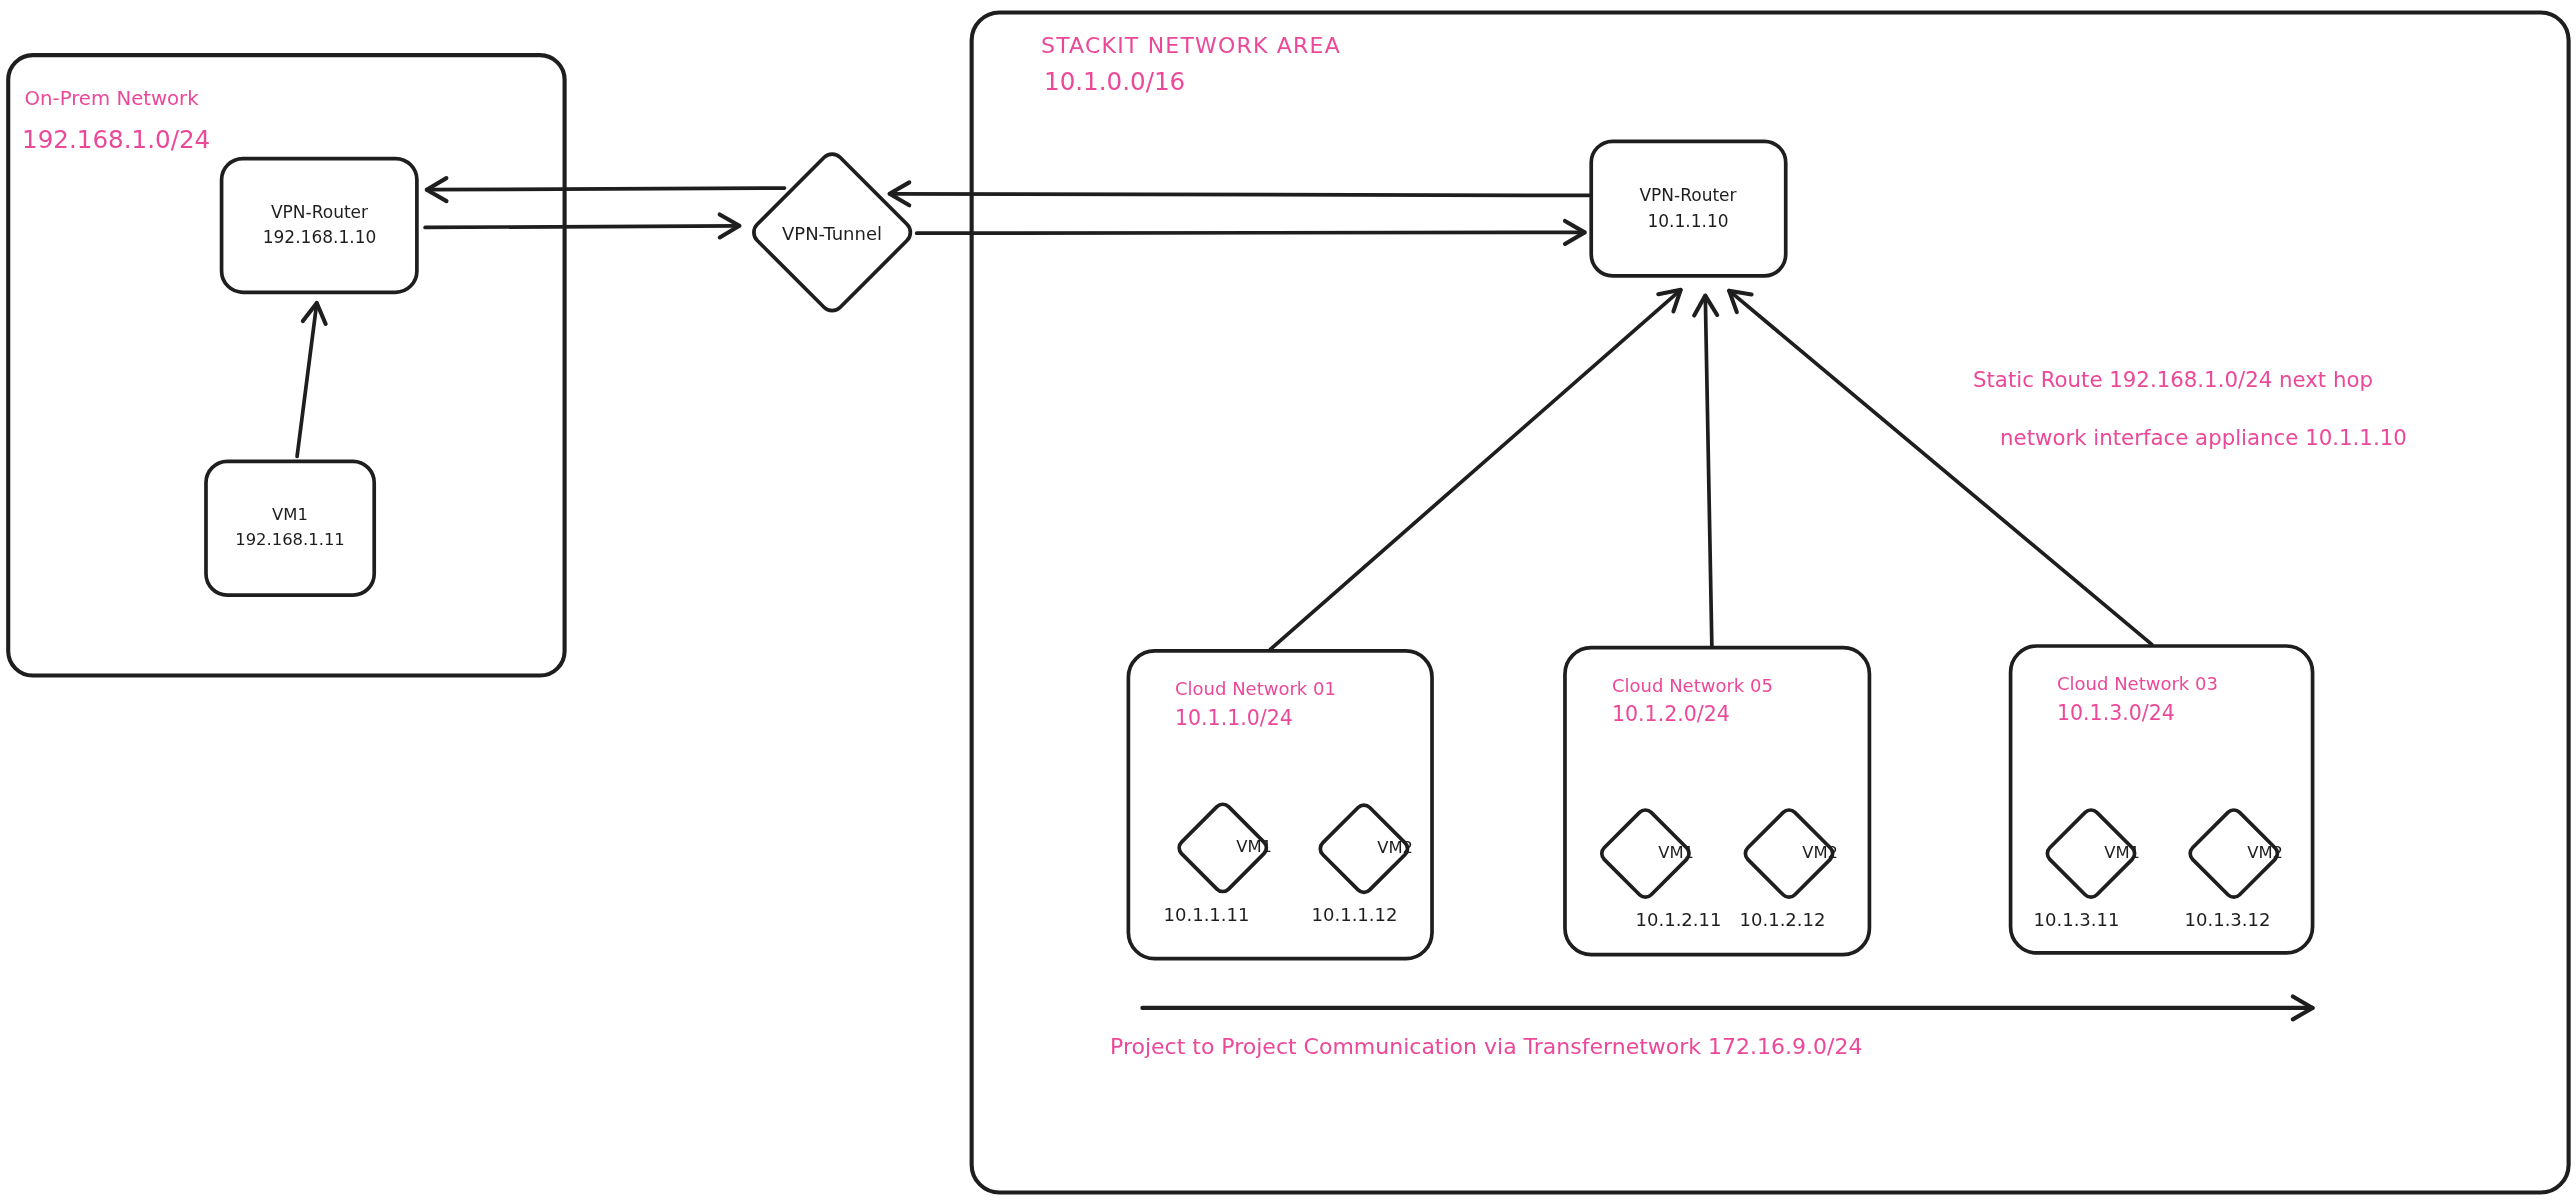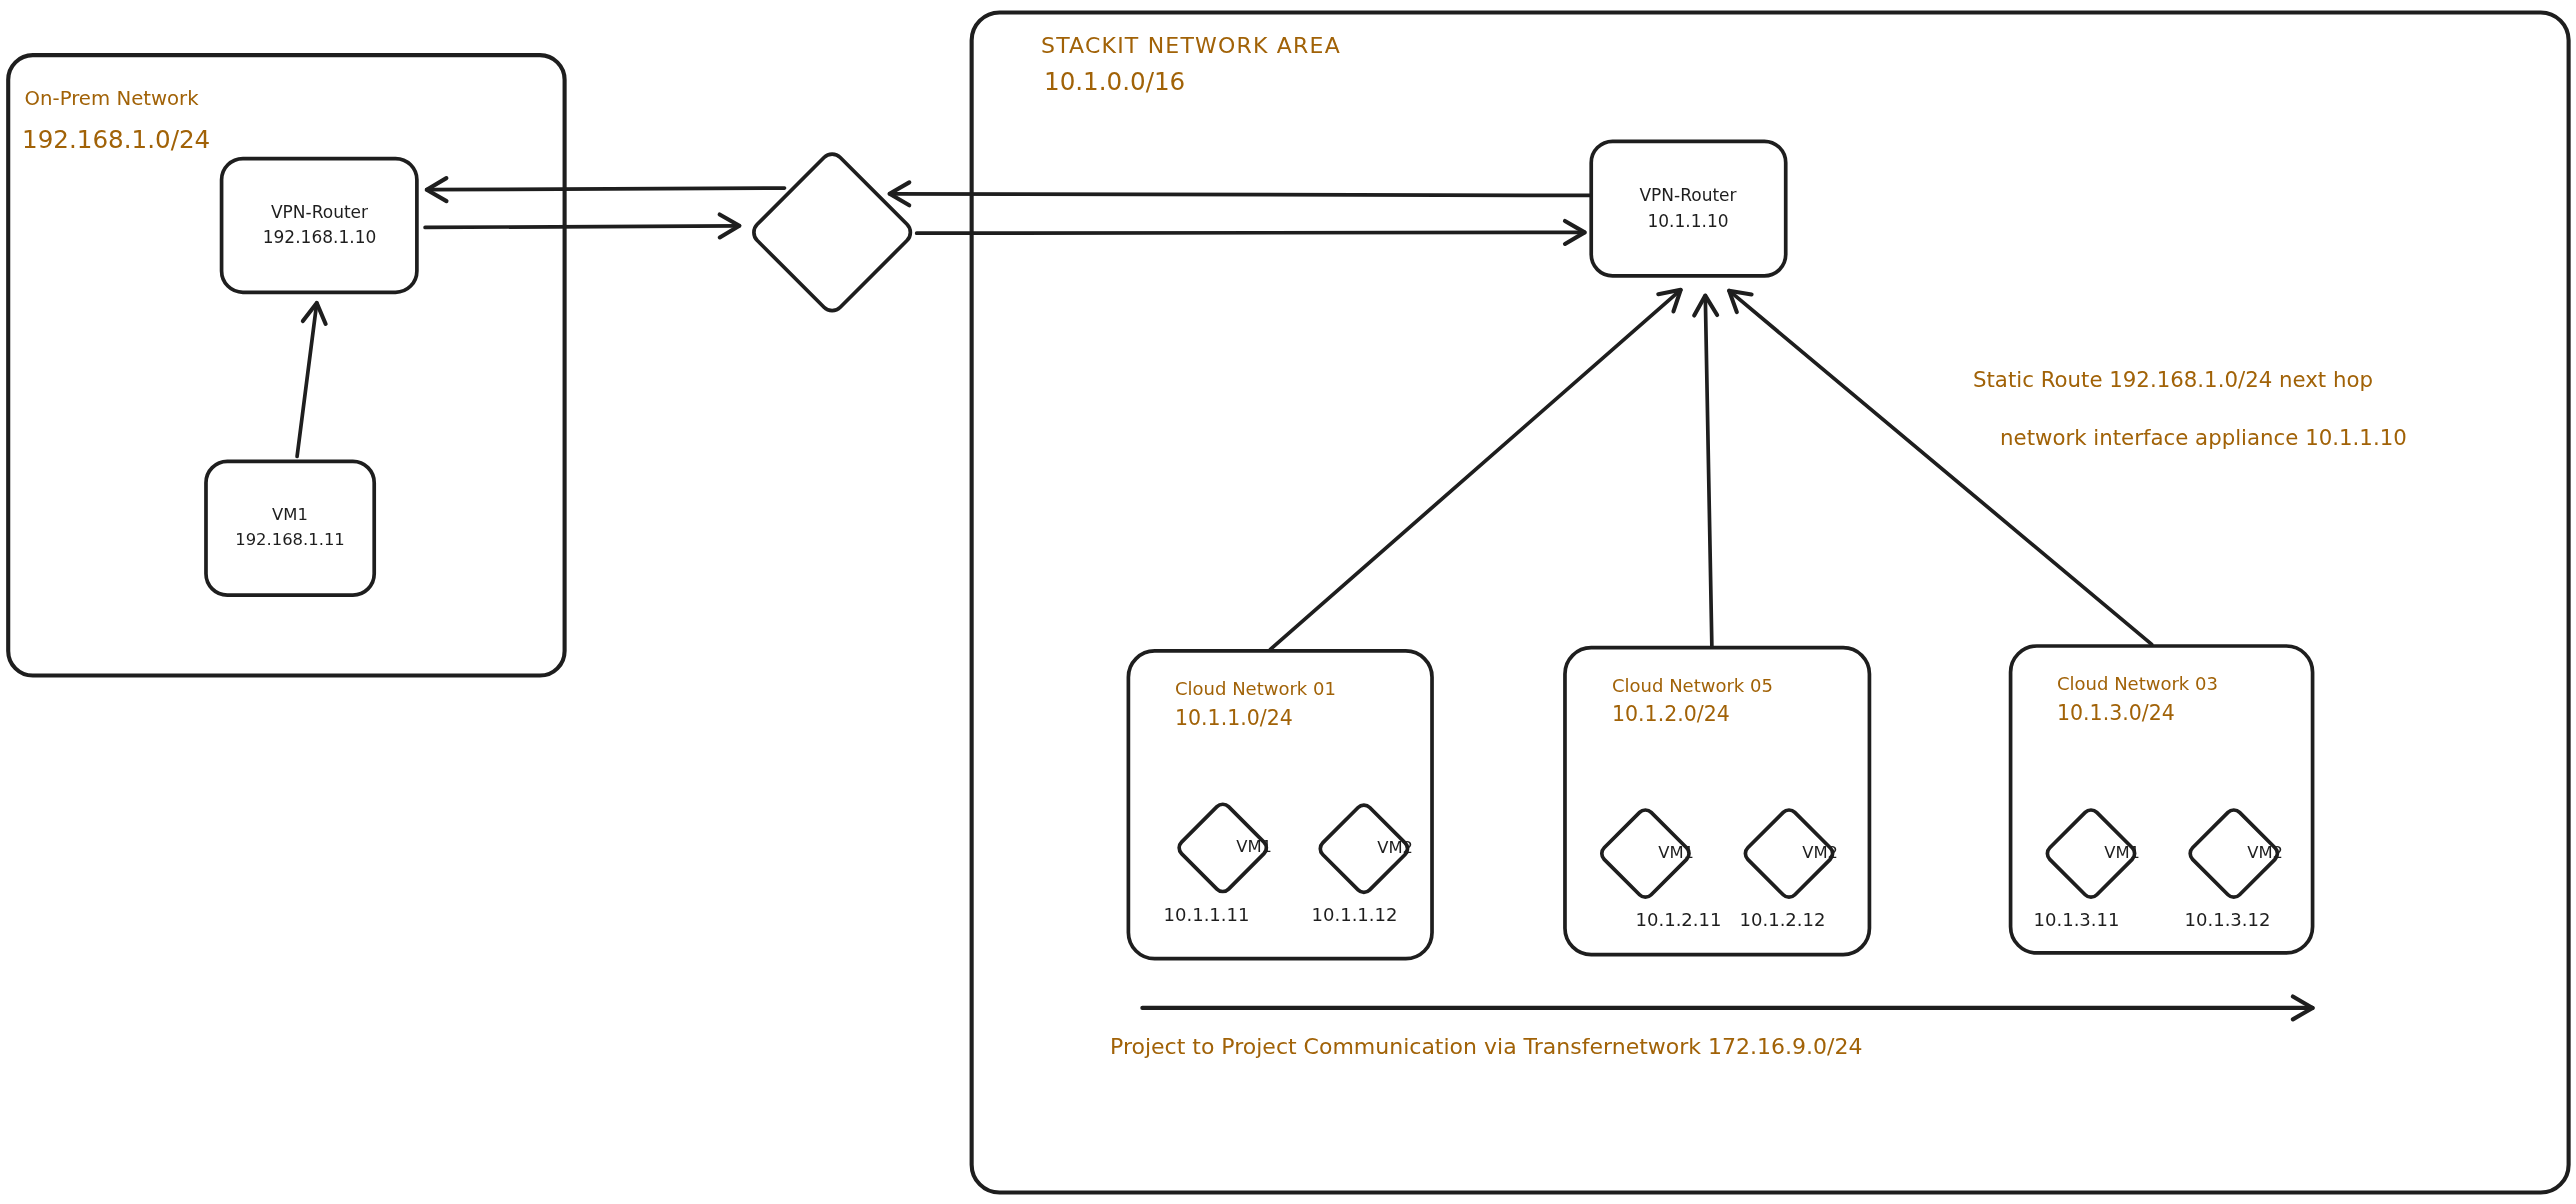--- a/index.html
+++ b/index.html
@@ -5,21 +5,21 @@
   html,body{margin:0;padding:0;background:#ffffff;}
   #canvas{
     position:relative;
     width:2576px;height:1205px;
     background:#ffffff;
     font-family:"DejaVu Sans",sans-serif;
     color:#1e1e1e;
     overflow:hidden;
   }
   #shapes{position:absolute;left:0;top:0;width:100%;height:100%;}
-  .label{position:absolute;color:#a16207;white-space:nowrap;}
+  .label{position:absolute;color:#ec4899;white-space:nowrap;}
   .node-label{
     position:absolute;display:flex;flex-direction:column;
     align-items:center;justify-content:center;text-align:center;
     color:#1e1e1e;line-height:1.5;
   }
   .center-label{position:absolute;text-align:center;color:#1e1e1e;white-space:nowrap;}
   .fs20{font-size:16.4px;text-align:right;}
   .fs21{font-size:17px;}
   .fs22{font-size:18px;}
   .fs24{font-size:19.7px;}
@@ -82,20 +82,23 @@
   <div class="node-label fs21" style="left:222px;top:158px;width:195px;height:134px;">
     <span>VPN-Router</span>
     <span>192.168.1.10</span>
   </div>
 
   <div class="node-label fs20" style="left:206px;top:461px;width:168px;height:134px;">
     <span>VM1</span>
     <span>192.168.1.11</span>
   </div>
 
+  <div class="node-label fs22" style="left:758px;top:175px;width:148px;height:117px;">
+    <span>VPN-Tunnel</span>
+  </div>
 
   <div class="label fs27 ls1" style="left:1041px;top:33px;">STACKIT NETWORK AREA</div>
   <div class="label fs30" style="left:1044px;top:67px;">10.1.0.0/16</div>
 
   <div class="node-label fs21" style="left:1591px;top:141px;width:194px;height:135px;">
     <span>VPN-Router</span>
     <span>10.1.1.10</span>
   </div>
 
   <div class="label fs26 multiline" style="left:1973px;top:366px;"><span>Static Route 192.168.1.0/24 next hop</span><br>

